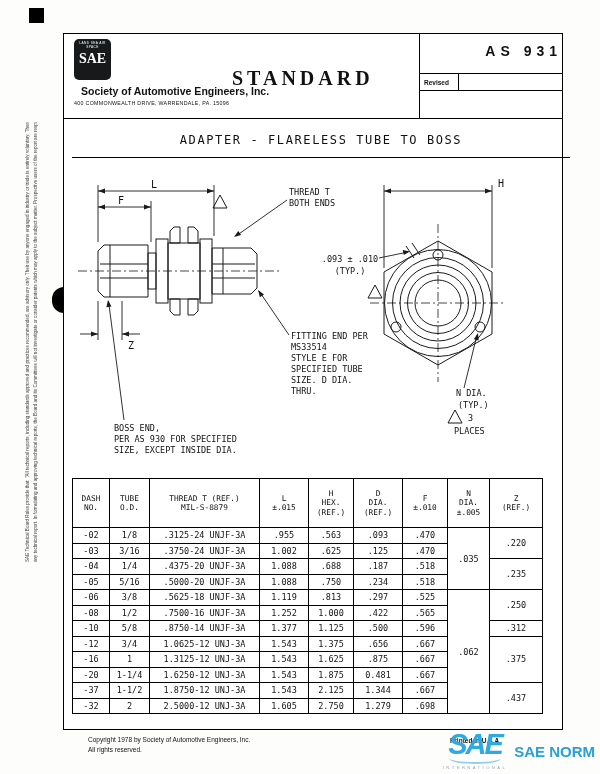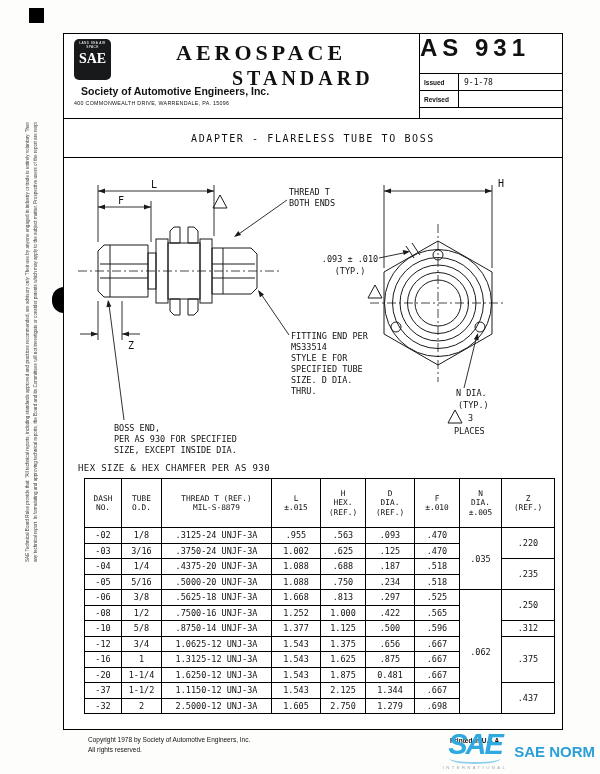--- a/index.html
+++ b/index.html
@@ -29,44 +29,44 @@
   .mast1 { position:absolute; left:112px; top:6px;  font-family:"Liberation Serif",serif; font-weight:bold;
            font-size:22px; letter-spacing:4px; }
   .mast2 { position:absolute; left:168px; top:33px; font-family:"Liberation Serif",serif; font-weight:bold;
            font-size:20px; letter-spacing:4px; }
   .soc  { position:absolute; left:9px; top:51px; font-family:"Liberation Sans",sans-serif;
           font-weight:bold; font-size:10.5px;padding-left:8px; }
   .addr { position:absolute; left:10px; top:66px; font-family:"Liberation Sans",sans-serif;
           font-size:5.3px; letter-spacing:0.3px; }
   .doccol { position:absolute; right:0; top:0; width:143px; height:85px; box-sizing:border-box;
             border-left:1.6px solid #000; }
-  .docnum { text-align:left; font-family:"Liberation Sans",sans-serif; font-weight:bold;
-            font-size:24px; letter-spacing:5px; }
+  .docnum { text-align:right; font-family:"Liberation Sans",sans-serif; font-weight:bold;
+            font-size:14px; letter-spacing:5px; margin-top:9px; }
   .issue  { position:absolute; left:0; top:39px; width:100%; border-top:1px solid #000; }
   .issue-row { display:flex; height:16px; border-bottom:1px solid #000; align-items:center; }
   .issue-lab { width:38px; font-family:"Liberation Sans",sans-serif; font-weight:bold; font-size:6.5px;
                padding-left:4px; box-sizing:border-box; }
   .issue-val { flex:1; height:100%; border-left:1px solid #000; display:flex; align-items:center;
                padding-left:5px; font-size:8px; }
 
   
-  .title-band { position:absolute; left:0; top:85px; width:100%; height:39px; box-sizing:border-box;
-                border-bottom:1.2px solid #000; text-align:center; font-size:10px; letter-spacing:1.6px;
+  .title-band { position:absolute; left:8px; top:85px; width:100%; height:39px; box-sizing:border-box;
+                border-bottom:1.2px solid #000; text-align:center; font-size:12px; letter-spacing:1.6px;
                 padding-top:14px; }
 
   
   svg.drawing { position:absolute; left:0; top:124px; }
   .cl { stroke-dasharray:9 3 2 3; stroke-width:0.8; }
   .dtext text { font-family:"DejaVu Sans Mono",monospace; font-size:8.5px; fill:#111; stroke:none; }
   .dtext text.dim { font-size:10px; }
 
   .hex-note { position:absolute; left:14px; top:429px; font-size:9px; letter-spacing:0.4px; }
 
   
-  table.spec { position:absolute; left:20px; top:444px; width:470px; border-collapse:collapse;
+  table.spec { position:absolute; left:8px; top:444px; width:470px; border-collapse:collapse;
                table-layout:fixed; border:1.6px solid #000; font-family:"DejaVu Sans Mono",monospace; }
   .spec th, .spec td { border:1px solid #000; text-align:center; padding:0; overflow:hidden; }
   .spec thead tr { border-bottom:1.5px solid #000; }
   .spec thead th { font-weight:normal; font-size:7.8px; line-height:9.5px; height:48px; vertical-align:middle; }
   .spec tbody td { font-size:8.5px; height:14.5px; }
 
   
   .copy1 { position:absolute; left:88px;  top:736px; font-family:"Liberation Sans",sans-serif; font-size:6.5px; }
   .copy2 { position:absolute; left:88px;  top:746px; font-family:"Liberation Sans",sans-serif; font-size:6.5px; }
   .printed { position:absolute; left:450px; top:737px; font-family:"Liberation Sans",sans-serif;
@@ -93,32 +93,27 @@
     <p>any technical report. In formulating and approving technical reports, the Board and its Committees will not investigate or consider patents which may apply to the subject matter. Prospective users of the report are responsible for protecting themselves against liability for infringement of patents."</p>
   </div>
 
   <div class="frame">
 
     <div class="hdr">
       <div class="logo">
         <div class="logo-tag">LAND SEA AIR SPACE</div>
         <div class="logo-sae">SAE</div>
       </div>
-      <div class="mast1">AEROSPACE</div>
       <div class="mast2">STANDARD</div>
       <div class="soc">Society of Automotive Engineers, Inc.</div>
       <div class="addr">400 COMMONWEALTH DRIVE, WARRENDALE, PA. 15096</div>
 
       <div class="doccol">
         <div class="docnum">AS 931</div>
         <div class="issue">
-          <div class="issue-row">
-            <div class="issue-lab">Issued</div>
-            <div class="issue-val">9-1-78</div>
-          </div>
           <div class="issue-row">
             <div class="issue-lab">Revised</div>
             <div class="issue-val"></div>
           </div>
         </div>
       </div>
     </div>
 
     <div class="title-band">ADAPTER - FLARELESS TUBE TO BOSS</div>
 
@@ -225,21 +220,20 @@
         <text x="50" y="284">PER AS 930 FOR SPECIFIED</text>
         <text x="50" y="295">SIZE, EXCEPT INSIDE DIA.</text>
 
         <text x="392" y="238">N DIA.</text>
         <text x="394" y="250">(TYP.)</text>
         <text x="404" y="263">3</text>
         <text x="390" y="276">PLACES</text>
       </g>
     </svg>
 
-    <div class="hex-note">HEX SIZE &amp; HEX CHAMFER PER AS 930</div>
 
     <table class="spec">
       <colgroup>
         <col style="width:37px">
           <col style="width:40px">
           <col style="width:110px">
         <col style="width:49px">
           <col style="width:45px">
           <col style="width:49px">
         <col style="width:45px">
@@ -326,21 +320,21 @@
             <td>.5000-20 UNJF-3A</td>
             <td>1.088</td>
             <td>.750</td>
             <td>.234</td>
             <td>.518</td>
           </tr>
           <tr>
             <td>-06</td>
             <td>3/8</td>
             <td>.5625-18 UNJF-3A</td>
-            <td>1.668</td>
+            <td>1.119</td>
             <td>.813</td>
             <td>.297</td>
             <td>.525</td>
             <td rowspan="8">.062</td>
             <td rowspan="2">.250</td>
           </tr>
           <tr>
             <td>-08</td>
             <td>1/2</td>
             <td>.7500-16 UNJF-3A</td>
@@ -383,21 +377,21 @@
             <td>1-1/4</td>
             <td>1.6250-12 UNJ-3A</td>
             <td>1.543</td>
             <td>1.875</td>
             <td>0.481</td>
             <td>.667</td>
           </tr>
           <tr>
             <td>-37</td>
             <td>1-1/2</td>
-            <td>1.1150-12 UNJ-3A</td>
+            <td>1.8750-12 UNJ-3A</td>
             <td>1.543</td>
             <td>2.125</td>
             <td>1.344</td>
             <td>.667</td>
             <td rowspan="2">.437</td>
           </tr>
           <tr>
             <td>-32</td>
             <td>2</td>
             <td>2.5000-12 UNJ-3A</td>

